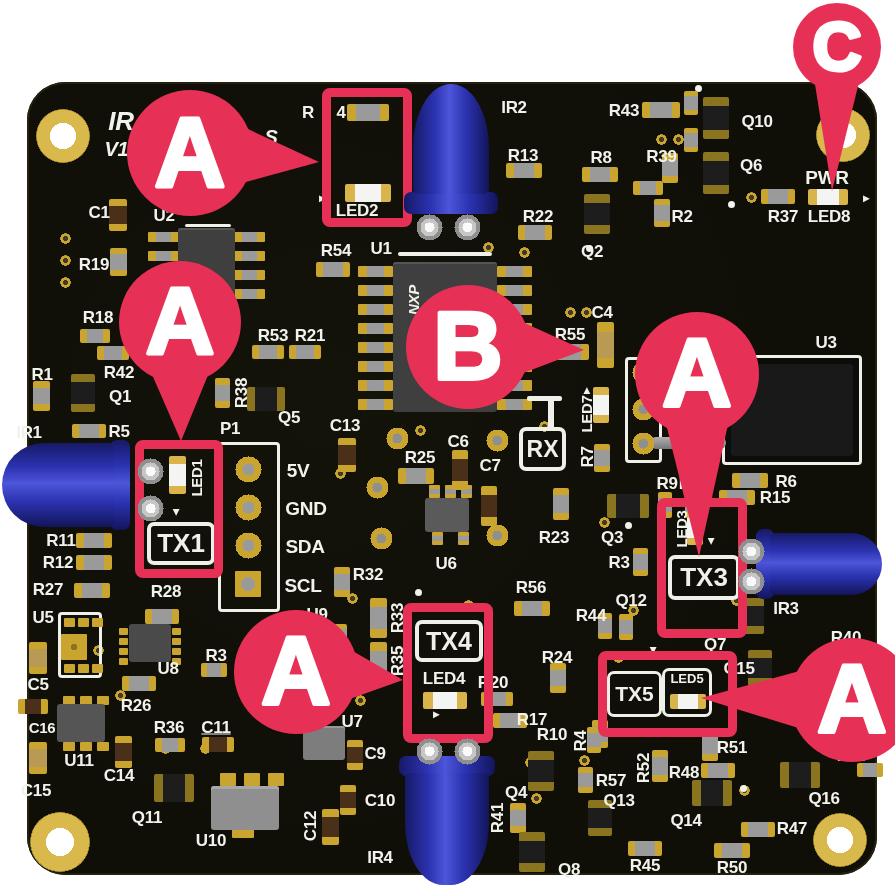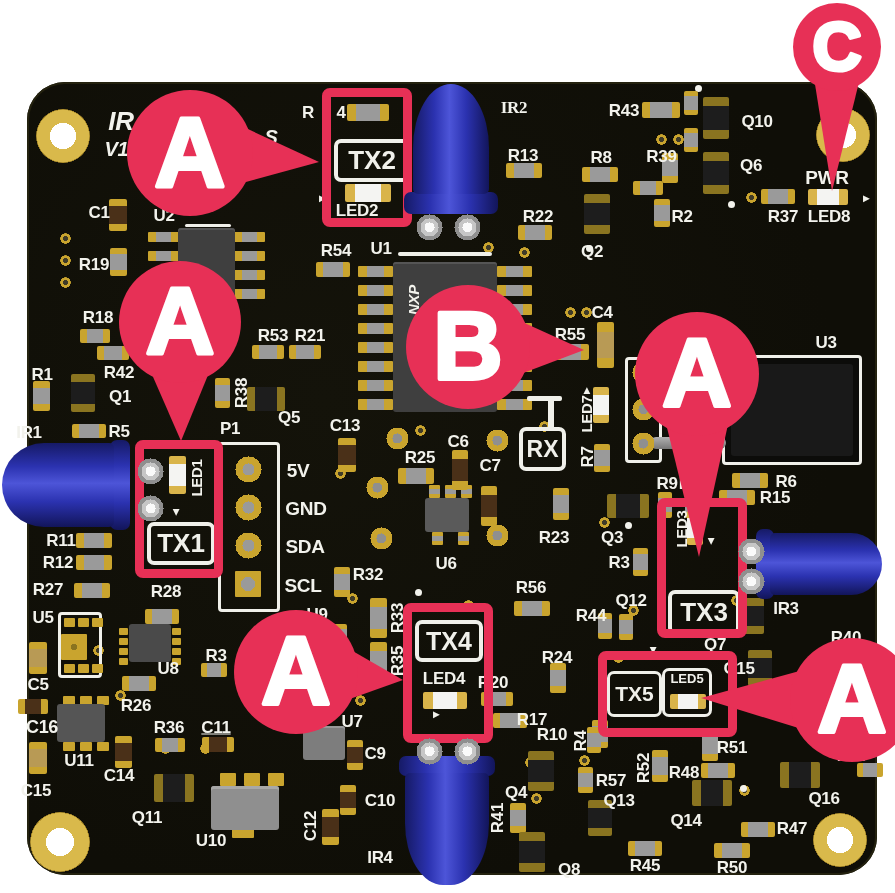--- a/index.html
+++ b/index.html
@@ -280,21 +280,21 @@
     <div class="irpart ir-v" style="left: 405px; top: 773px; width: 84px; height: 112px; border-radius: 5px 5px 38px 38px / 5px 5px 62px 62px;"></div>
     <div class="lbl it" style="left: 121px; top: 121px; font-size: 26px;">IR</div>
     <div class="lbl it" style="left: 119px; top: 149px; font-size: 20px;">V1.</div>
     <div class="lbl it" style="left: 271px; top: 137px; font-size: 20px;">S</div>
     <div class="lbl" style="left: 99px; top: 212px; font-size: 17px;">C1</div>
     <div class="lbl" style="left: 94px; top: 264px; font-size: 17px;">R19</div>
     <div class="lbl" style="left: 164px; top: 215px; font-size: 17px;">U2</div>
     <div class="lbl" style="left: 308px; top: 112px; font-size: 17px;">R</div>
     <div class="lbl" style="left: 341px; top: 112px; font-size: 17px;">4</div>
     <div class="lbl" style="left: 357px; top: 210px; font-size: 17px;">LED2</div>
-    <div class="lbl" style="left: 514px; top: 107px; font-size: 17px; font-family: Liberation Serif, serif;">IR2</div>
+    <div class="lbl" style="left: 514px; top: 107px; font-size: 17px;">IR2</div>
     <div class="lbl" style="left: 523px; top: 155px; font-size: 17px;">R13</div>
     <div class="lbl" style="left: 601px; top: 157px; font-size: 17px;">R8</div>
     <div class="lbl" style="left: 646px; top: 156px; font-size: 17px; padding-left: 31px;">R39</div>
     <div class="lbl" style="left: 624px; top: 110px; font-size: 17px;">R43</div>
     <div class="lbl" style="left: 757px; top: 121px; font-size: 17px;">Q10</div>
     <div class="lbl" style="left: 751px; top: 165px; font-size: 17px;">Q6</div>
     <div class="lbl" style="left: 682px; top: 216px; font-size: 17px;">R2</div>
     <div class="lbl" style="left: 538px; top: 216px; font-size: 17px;">R22</div>
     <div class="lbl" style="left: 592px; top: 251px; font-size: 17px;">Q2</div>
     <div class="lbl" style="left: 827px; top: 177px; font-size: 19px;">PWR</div>
@@ -375,42 +375,39 @@
     <div class="lbl" style="left: 352px; top: 721px; font-size: 17px;">U7</div>
     <div class="lbl" style="left: 375px; top: 753px; font-size: 17px;">C9</div>
     <div class="lbl" style="left: 380px; top: 800px; font-size: 17px;">C10</div>
     <div class="lbl rot" style="left: 310px; top: 826px; font-size: 17px;">C12</div>
     <div class="lbl" style="left: 380px; top: 857px; font-size: 17px;">IR4</div>
     <div class="lbl" style="left: 211px; top: 840px; font-size: 17px;">U10</div>
     <div class="lbl" style="left: 147px; top: 817px; font-size: 17px;">Q11</div>
     <div class="lbl" style="left: 119px; top: 775px; font-size: 17px;">C14</div>
     <div class="lbl" style="left: 79px; top: 760px; font-size: 17px;">U11</div>
     <div class="lbl" style="left: 36px; top: 790px; font-size: 17px;">C15</div>
-    <div class="lbl" style="left: 42px; top: 727px; font-size: 18px; text-align: right;">C16</div>
+    <div class="lbl" style="left: 42px; top: 727px; font-size: 15px; text-align: right;">C16</div>
     <div class="lbl" style="left: 38px; top: 684px; font-size: 17px;">C5</div>
     <div class="lbl" style="left: 43px; top: 617px; font-size: 17px;">U5</div>
     <div class="lbl" style="left: 168px; top: 668px; font-size: 17px;">U8</div>
     <div class="lbl" style="left: 136px; top: 705px; font-size: 17px;">R26</div>
     <div class="lbl" style="left: 169px; top: 727px; font-size: 17px;">R36</div>
     <div class="lbl" style="left: 216px; top: 727px; font-size: 17px; text-decoration: underline;">C11</div>
     <div class="lbl" style="left: 216px; top: 655px; font-size: 17px;">R3</div>
     <div class="lbl" style="left: 322px; top: 198px; font-size: 12px;">▸</div>
     <div class="lbl" style="left: 866px; top: 198px; font-size: 12px;">▸</div>
     <div class="lbl rot90" style="left: 177px; top: 512px; font-size: 12px;">▸</div>
     <div class="lbl rot" style="left: 586px; top: 391px; font-size: 12px;">▸</div>
     <div class="lbl rot90" style="left: 712px; top: 541px; font-size: 12px;">▸</div>
     <div class="lbl" style="left: 436px; top: 714px; font-size: 12px;">▸</div>
     <div class="lbl rot90" style="left: 654px; top: 650px; font-size: 12px;">▸</div>
-    <div class="whitebox" style="left: 334px; top: 139px; width: 76px; height: 43px; font-size: 26px; border-width: 4px; align-items: center;">
-      <span>TX2</span>
-    </div>
     <div class="whitebox" style="left: 147px; top: 522px; width: 68px; height: 43px; font-size: 26px; border-width: 4px; align-items: center;">
       <span>TX1</span>
     </div>
-    <div class="whitebox" style="left: 668px; top: 590px; width: 72px; height: 45px; font-size: 26px; border-width: 4px; align-items: center;">
+    <div class="whitebox" style="left: 668px; top: 555px; width: 72px; height: 45px; font-size: 26px; border-width: 4px; align-items: center;">
       <span>TX3</span>
     </div>
     <div class="whitebox" style="left: 415px; top: 620px; width: 68px; height: 42px; font-size: 25px; border-width: 4px; align-items: center;">
       <span>TX4</span>
     </div>
     <div class="whitebox" style="left: 607px; top: 671px; width: 55px; height: 46px; font-size: 21px; border-width: 3px; align-items: center;">
       <span>TX5</span>
     </div>
     <div class="whitebox" style="left: 662px; top: 668px; width: 50px; height: 49px; font-size: 13px; border-width: 3px; align-items: flex-start;">
       <span>LED5</span>

